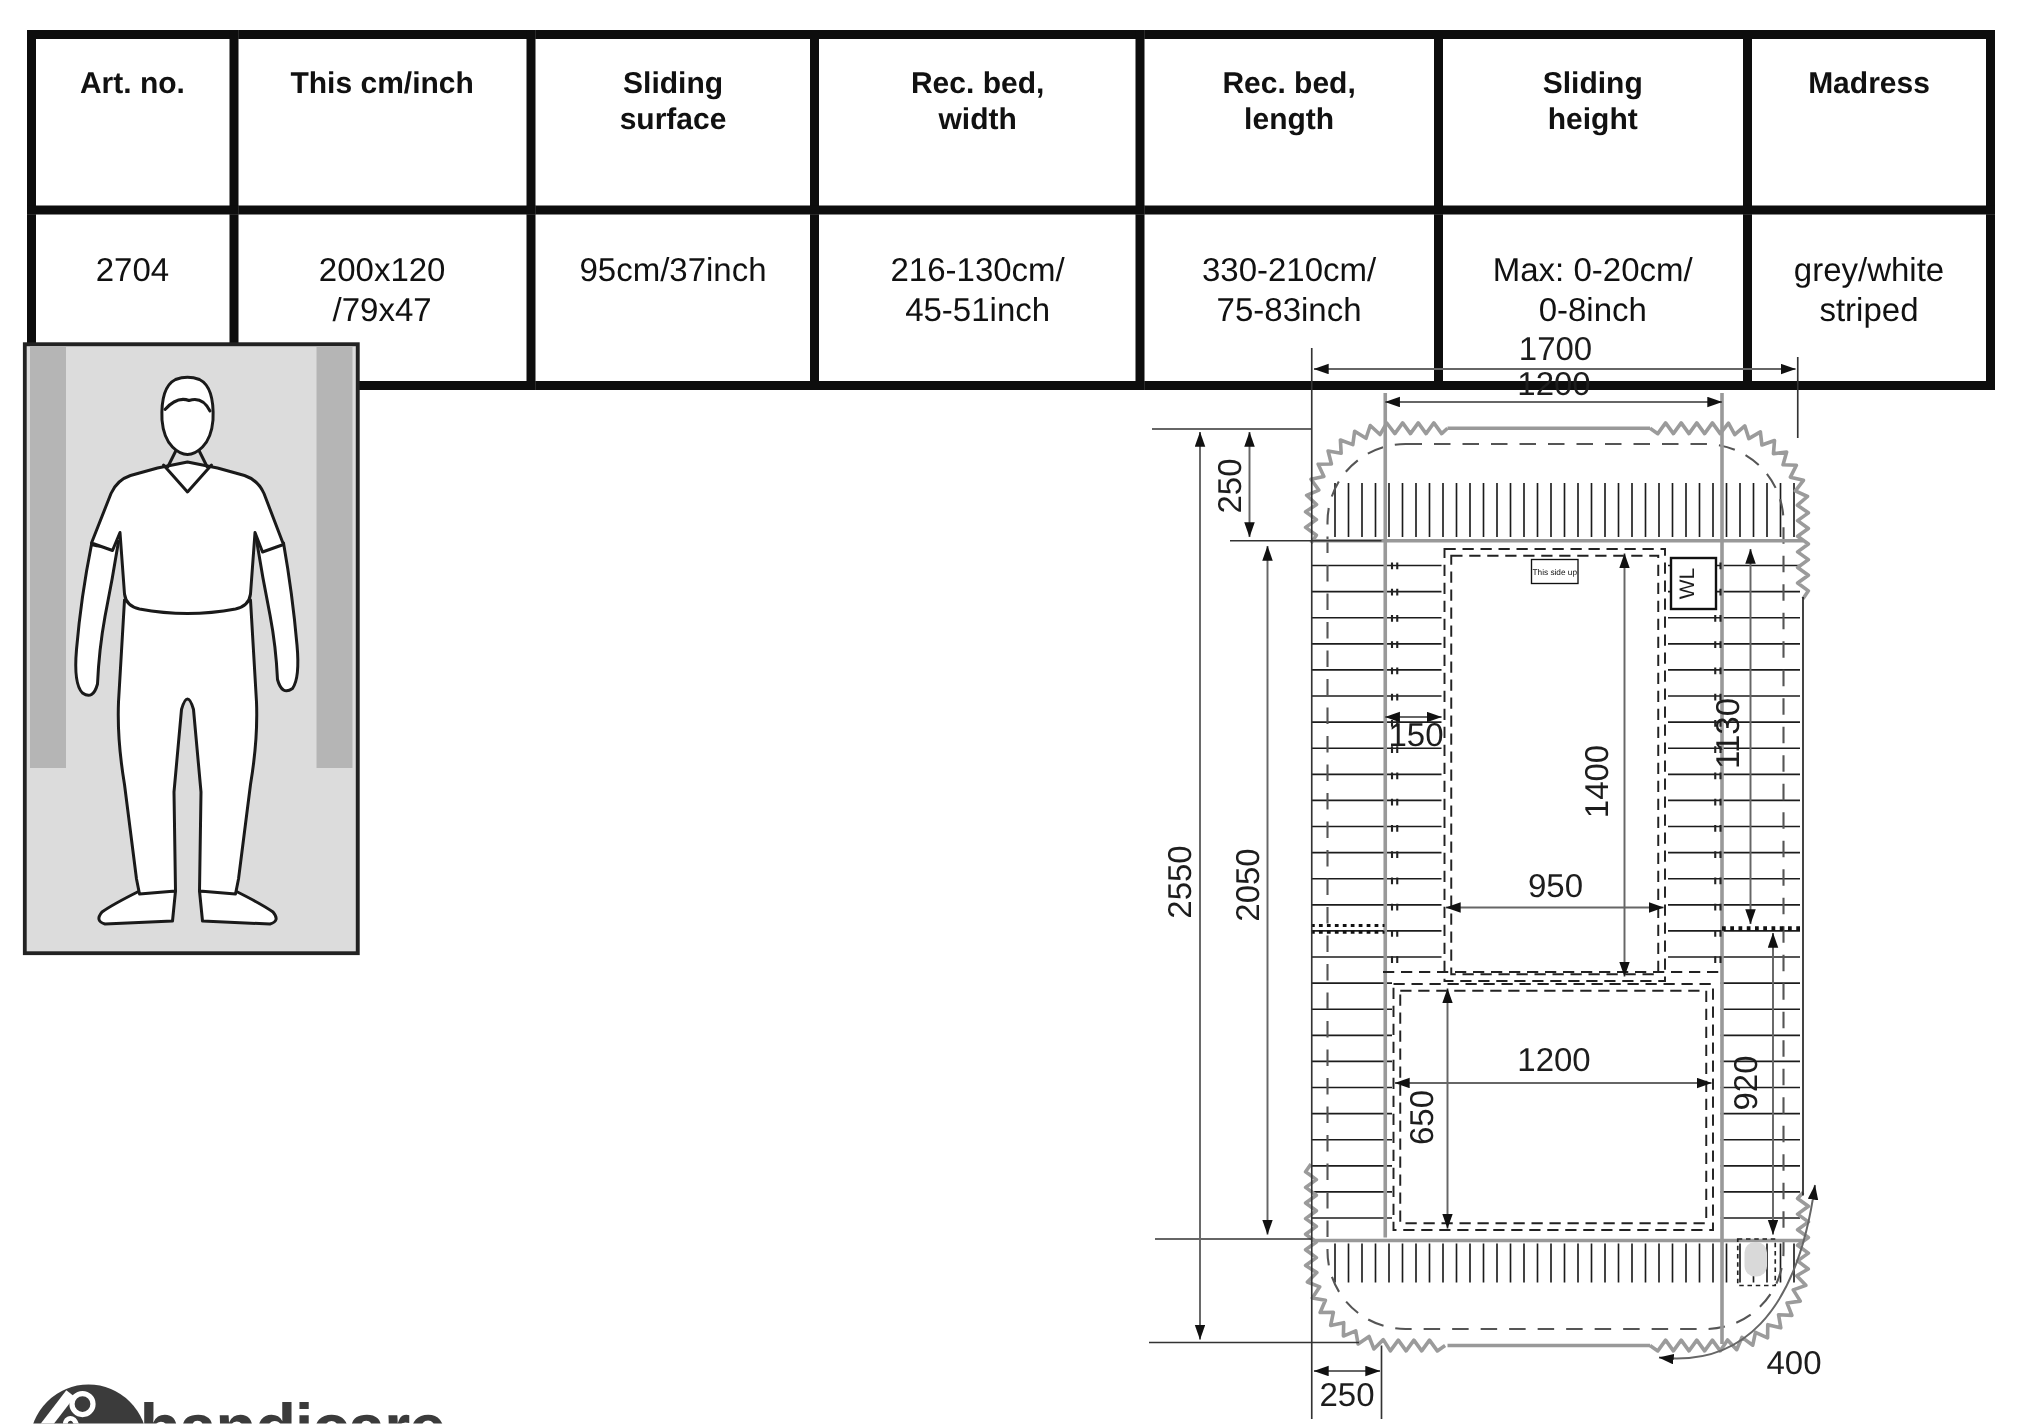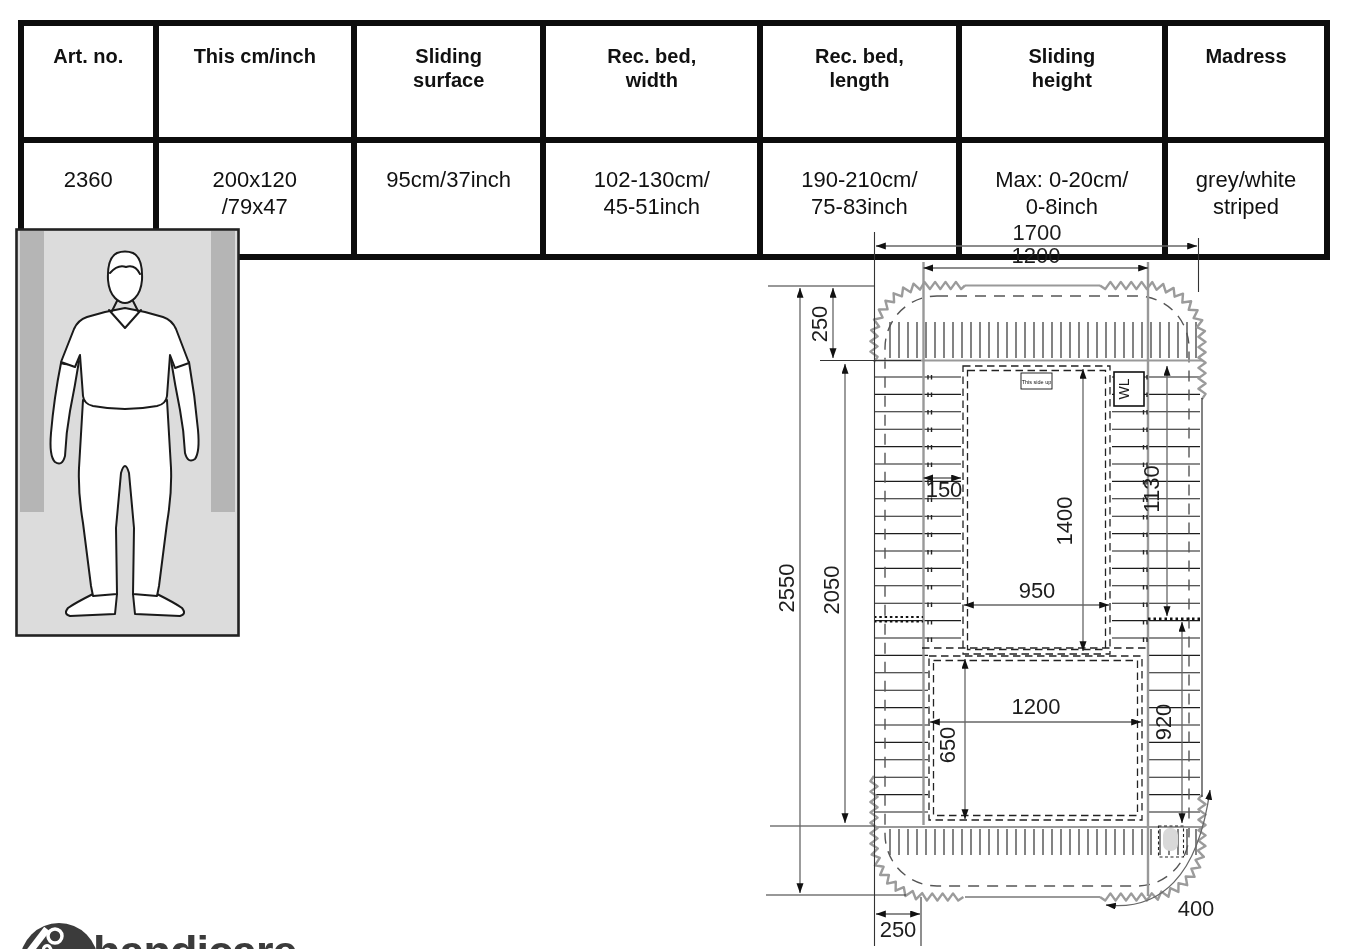--- a/index.html
+++ b/index.html
@@ -66,27 +66,27 @@
 surface</th>
     <th>Rec. bed,
 width</th>
     <th>Rec. bed,
 length</th>
     <th>Sliding
 height</th>
     <th>Madress</th>
   </tr>
   <tr>
-    <td>2360</td>
+    <td>2704</td>
     <td>200x120
 /79x47</td>
     <td>95cm/37inch</td>
-    <td>102-130cm/
+    <td>216-130cm/
 45-51inch</td>
-    <td>190-210cm/
+    <td>330-210cm/
 75-83inch</td>
     <td>Max: 0-20cm/
 0-8inch</td>
     <td>grey/white
 striped</td>
   </tr>
 </tbody>
   </table>
 
 <div class="person-box">

